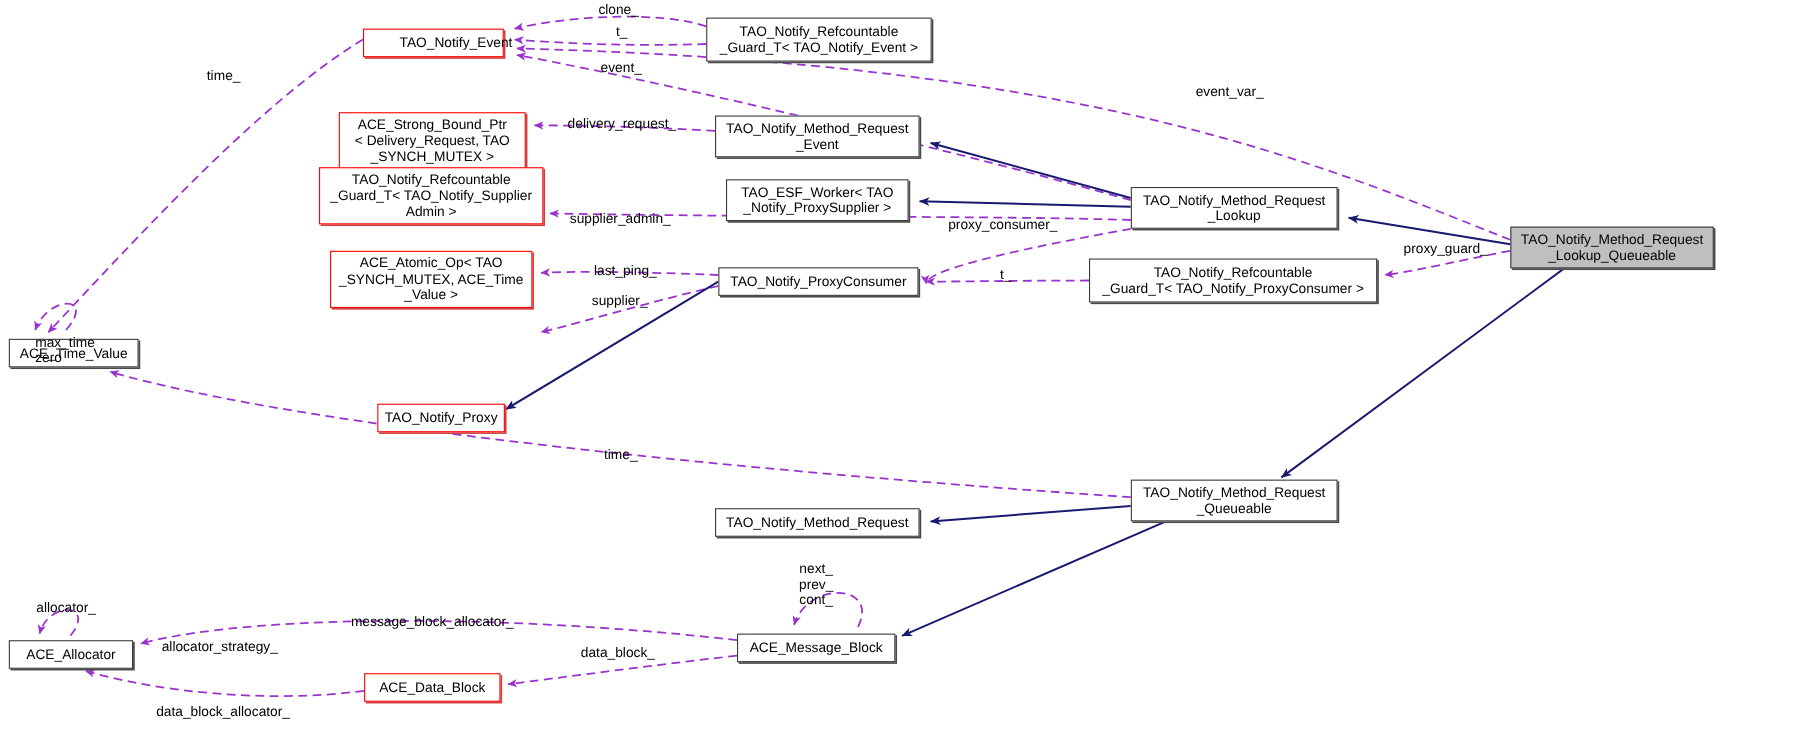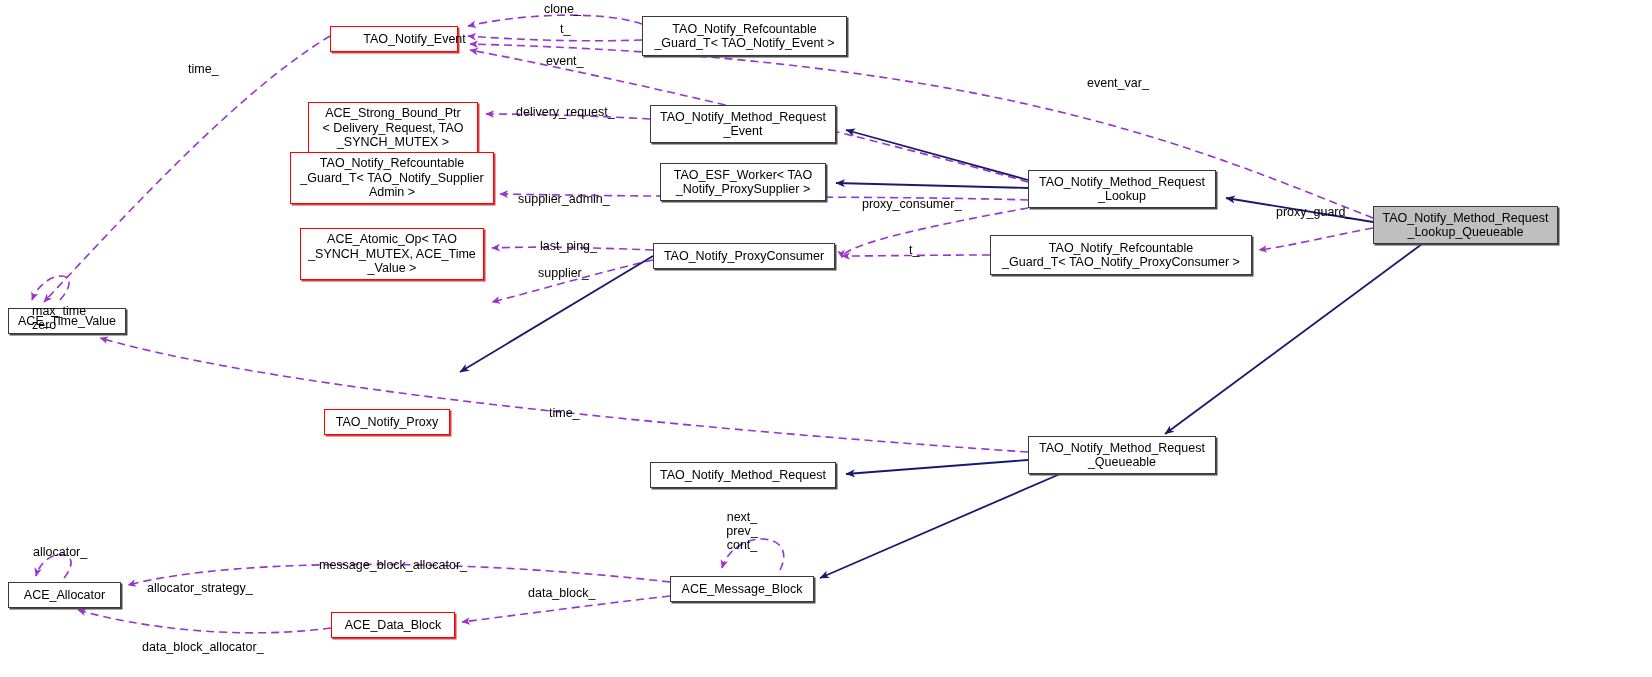--- a/index.html
+++ b/index.html
@@ -107,37 +107,37 @@
 _Lookup</div>
   <div class="node current" style="left:1373px;top:206px;width:185px;height:38px;">TAO_Notify_Method_Request
 _Lookup_Queueable</div>
   <div class="node black" style="left:653px;top:243px;width:182px;height:26px;">TAO_Notify_ProxyConsumer</div>
   <div class="node red" style="left:300px;top:228px;width:184px;height:52px;">ACE_Atomic_Op&lt; TAO
 _SYNCH_MUTEX, ACE_Time
 _Value &gt;</div>
   <div class="node black" style="left:990px;top:235px;width:262px;height:40px;">TAO_Notify_Refcountable
 _Guard_T&lt; TAO_Notify_ProxyConsumer &gt;</div>
   <div class="node black" style="left:8px;top:308px;width:118px;height:26px;">ACE_Time_Value</div>
-  <div class="node red" style="left:324px;top:367px;width:126px;height:26px;margin-top:42px;">TAO_Notify_Proxy</div>
+  <div class="node red" style="left:343px;top:367px;width:116px;height:26px;">TAO_Notify_Proxy</div>
   <div class="node black" style="left:1028px;top:436px;width:188px;height:38px;">TAO_Notify_Method_Request
 _Queueable</div>
   <div class="node black" style="left:650px;top:462px;width:186px;height:26px;">TAO_Notify_Method_Request</div>
   <div class="node black" style="left:8px;top:582px;width:113px;height:26px;">ACE_Allocator</div>
   <div class="node black" style="left:670px;top:576px;width:144px;height:26px;">ACE_Message_Block</div>
   <div class="node red" style="left:331px;top:612px;width:124px;height:26px;">ACE_Data_Block</div>
 
   <div class="edge-label" style="left:544px;top:2px;">clone_</div>
   <div class="edge-label" style="left:560px;top:22px;">t_</div>
   <div class="edge-label" style="left:546px;top:54px;">event_</div>
   <div class="edge-label" style="left:188px;top:62px;">time_</div>
   <div class="edge-label" style="left:1087px;top:76px;">event_var_</div>
   <div class="edge-label" style="left:516px;top:105px;">delivery_request_</div>
   <div class="edge-label" style="left:518px;top:192px;">supplier_admin_</div>
   <div class="edge-label" style="left:862px;top:197px;">proxy_consumer_</div>
-  <div class="edge-label" style="left:1276px;top:205px;">proxy_guard_</div>
+  <div class="edge-label" style="left:1276px;top:219px;">proxy_guard_</div>
   <div class="edge-label" style="left:540px;top:239px;">last_ping_</div>
   <div class="edge-label" style="left:909px;top:243px;">t_</div>
   <div class="edge-label" style="left:32px;top:257px;text-align:left;width:72px;margin-top:47px;">max_time
 zero</div>
   <div class="edge-label" style="left:538px;top:266px;">supplier_</div>
   <div class="edge-label" style="left:549px;top:406px;">time_</div>
   <div class="edge-label" style="left:718px;top:510px;text-align:center;width:48px;">next_
 prev_
 cont_</div>
   <div class="edge-label" style="left:33px;top:545px;">allocator_</div>

